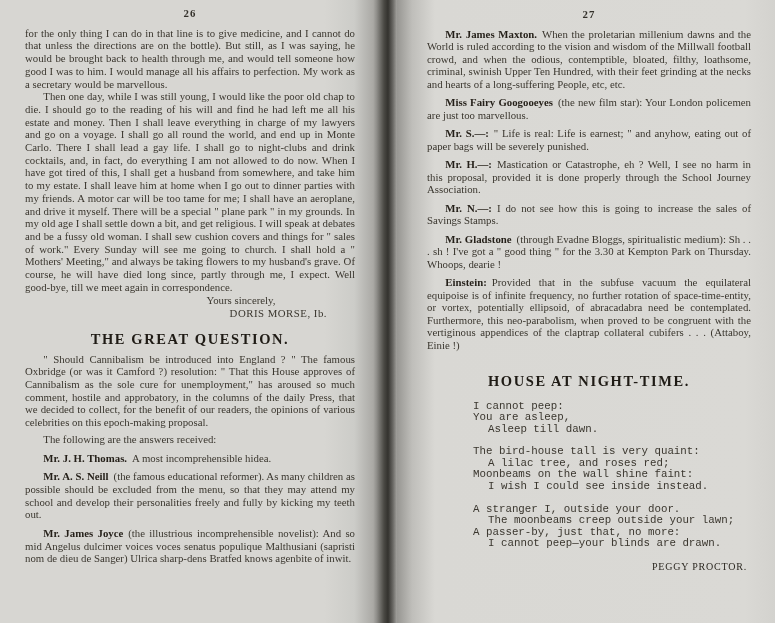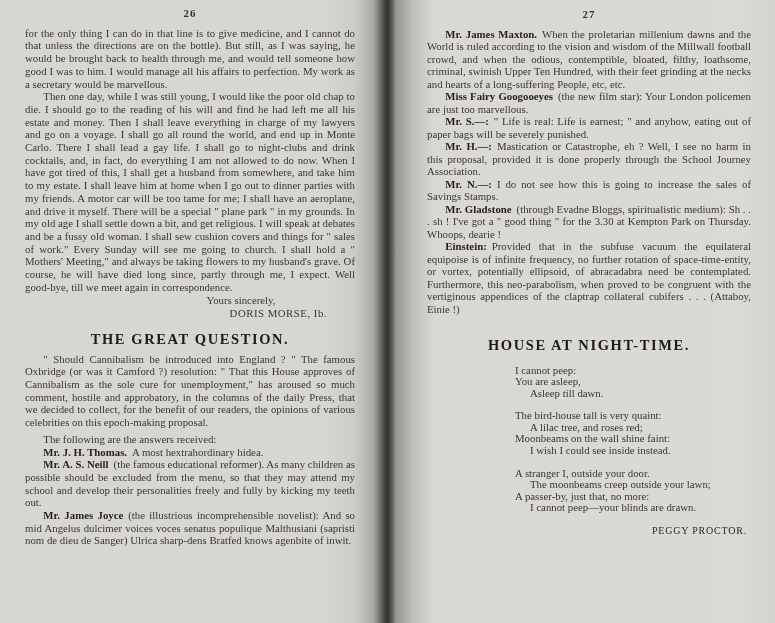--- a/index.html
+++ b/index.html
@@ -24,33 +24,33 @@
   .page-right{
     flex:1;
     padding:8px 24px 0 30px;
     background:linear-gradient(90deg,#979692 0%,#bfbeba 4%,#d9d8d4 10%,#dad9d5 92%,#d3d2ce 100%);
     font-size:10.8px;line-height:12.5px;
   }
 
   .folio{text-align:center;font-weight:bold;letter-spacing:1px;margin:0 0 7px 0;color:#33302a;}
   p{margin:0;text-align:justify;}
   .ind{text-indent:1.7em;}
-  .ans{text-indent:1.7em;}
+  .ans{text-indent:1.7em;margin-top:6px;}
   .ans b{color:#241f18;margin-right:5px;}
 
   .closing{padding-left:55%;text-align:left;margin-top:1px;}
   .sig-letter{padding-left:62%;text-align:left;letter-spacing:.5px;}
 
   .head{
     text-align:center;font-weight:bold;font-size:14.5px;letter-spacing:1.6px;
     margin:13px 0 7px 0;color:#1f1b15;text-indent:0;
   }
   .head-poem{margin-top:24px;margin-bottom:13px;}
 
-  .poem{margin-left:88px;}
+  .poem{margin-left:46px;font-family:Liberation Mono, monospace;}
   .poem p{text-align:left;text-indent:0;line-height:11.6px;}
   .pl.in{padding-left:15px;}
   .stanza{margin-top:11px;}
   .stanza:first-child{margin-top:0;}
   .sig-poem{text-align:right;padding-right:4px;margin-top:11px;letter-spacing:.8px;font-size:10px;color:#2c2821;}
 </style>
 </head>
 <body>
 
 <div class="book">
@@ -60,21 +60,21 @@
 
     <p>for the only thing I can do in that line is to give medicine, and I cannot do that unless the directions are on the bottle).  But still, as I was saying, he would be brought back to health through me, and would tell someone how good I was to him.  I would manage all his affairs to perfection.  My work as a secretary would be marvellous.</p>
     <p class="ind">Then one day, while I was still young, I would like the poor old chap to die.  I should go to the reading of his will and find he had left me all his estate and money.  Then I shall leave everything in charge of my lawyers and go on a voyage.  I shall go all round the world, and end up in Monte Carlo.  There I shall lead a gay life.  I shall go to night-clubs and drink cocktails, and, in fact, do everything I am not allowed to do now.  When I have got tired of this, I shall get a husband from somewhere, and take him to my estate.  I shall leave him at home when I go out to dinner parties with my friends.  A motor car will be too tame for me; I shall have an aeroplane, and drive it myself.  There will be a special " plane park " in my grounds.  In my old age I shall settle down a bit, and get religious.  I will speak at debates and be a fussy old woman.  I shall sew cushion covers and things for " sales of work."  Every Sunday will see me going to church.  I shall hold a " Mothers' Meeting," and always be taking flowers to my husband's grave.  Of course, he will have died long since, partly through me, I expect.  Well good-bye, till we meet again in correspondence.</p>
     <p class="closing">Yours sincerely,</p>
     <p class="sig-letter">DORIS MORSE, Ib.</p>
 
     <p class="head">THE GREAT QUESTION.</p>
     <p class="ind">" Should Cannibalism be introduced into England ? "  The famous Oxbridge (or was it Camford ?) resolution: " That this House approves of Cannibalism as the sole cure for unemployment," has aroused so much comment, hostile and approbatory, in the columns of the daily Press, that we decided to collect, for the benefit of our readers, the opinions of various celebrities on this epoch-making proposal.</p>
     <p class="ind" style="margin-top:4px">The following are the answers received:</p>
 
-    <p class="ans"><b>Mr. J. H. Thomas.</b><span>A most hextrahordinary hidea.</span></p>
+    <p class="ans"><b>Mr. J. H. Thomas.</b><span>A most incomprehensible hidea.</span></p>
     <p class="ans"><b>Mr. A. S. Neill</b><span>(the famous educational reformer).  As many children as possible should be excluded from the menu, so that they may attend my school and develop their personalities freely and fully by kicking my teeth out.</span></p>
     <p class="ans"><b>Mr. James Joyce</b><span>(the illustrious incomprehensible novelist): And so mid Angelus dulcimer voices voces senatus populique Malthusiani (sapristi nom de dieu de Sanger) Ulrica sharp-dens Bratfed knows agenbite of inwit.</span></p>
   </div>
 
   <div class="gutter"></div>
 
   <div class="page page-right">
     <div class="folio">27</div>
 
     <p class="ans" style="margin-top:0"><b>Mr. James Maxton.</b><span>When the proletarian millenium dawns and the World is ruled according to the vision and wisdom of the Millwall football crowd, and when the odious, contemptible, bloated, filthy, loathsome, criminal, swinish Upper Ten Hundred, with their feet grinding at the necks and hearts of a long-suffering People, etc, etc.</span></p>

